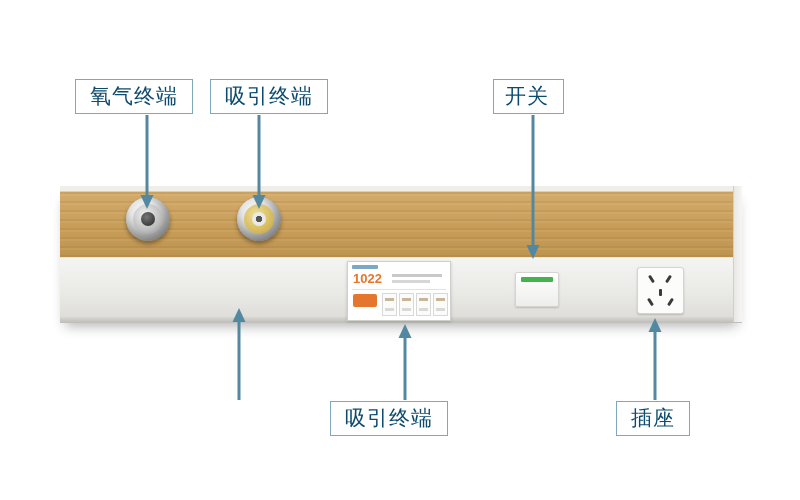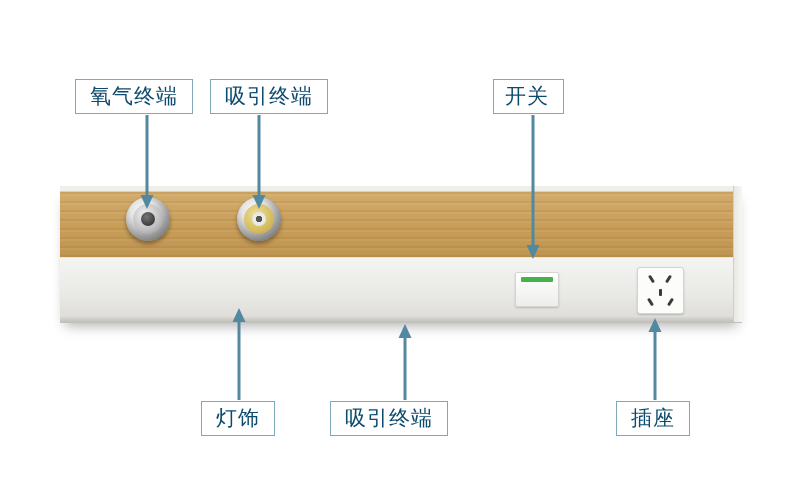--- a/index.html
+++ b/index.html
@@ -71,21 +71,20 @@
   .h-br{left:31px;top:30px;transform:rotate(32deg);}
 </style>
 </head>
 <body>
 
 <div class="canvas">
 
   <div class="callout" style="left:75px;top:79px;">氧气终端</div>
   <div class="callout" style="left:210px;top:79px;">吸引终端</div>
   <div class="callout" style="left:493px;top:79px;padding-left:11px;">开关</div>
-  <div class="callout" style="left:201px;top:401px;">灯饰</div>
   <div class="callout" style="left:330px;top:401px;">吸引终端</div>
   <div class="callout" style="left:616px;top:401px;">插座</div>
 
   <svg class="arrows" width="800" height="500">
     <g stroke="#5289a1" fill="#5289a1">
       <line x1="147" y1="115" x2="147" y2="196" stroke-width="3"></line>
       <polygon points="147,209 140.5,195 153.5,195" stroke="none"></polygon>
     </g>
     <g stroke="#5289a1" fill="#5289a1">
       <line x1="259" y1="115" x2="259" y2="196" stroke-width="3"></line>
@@ -119,20 +118,34 @@
 
   <div class="terminal oxygen" style="left:126px;top:197px;">
     <div class="t-mid"></div>
     <div class="t-core"></div>
   </div>
   <div class="terminal suction" style="left:237px;top:197px;">
     <div class="t-mid"></div>
     <div class="t-core"></div>
   </div>
 
+  <div class="call-card">
+    <div class="cc-brand"></div>
+    <div class="cc-num">1022</div>
+    <div class="cc-line1"></div>
+    <div class="cc-line2"></div>
+    <div class="cc-div"></div>
+    <div class="cc-badge"></div>
+    <div class="cc-tiles">
+      <div class="cc-tile"></div>
+      <div class="cc-tile"></div>
+      <div class="cc-tile"></div>
+      <div class="cc-tile"></div>
+    </div>
+  </div>
 
   <div class="switch">
     <div class="sw-green"></div>
   </div>
 
   <div class="socket">
     <div class="hole h-tl"></div>
     <div class="hole h-tr"></div>
     <div class="hole h-e"></div>
     <div class="hole h-bl"></div>

